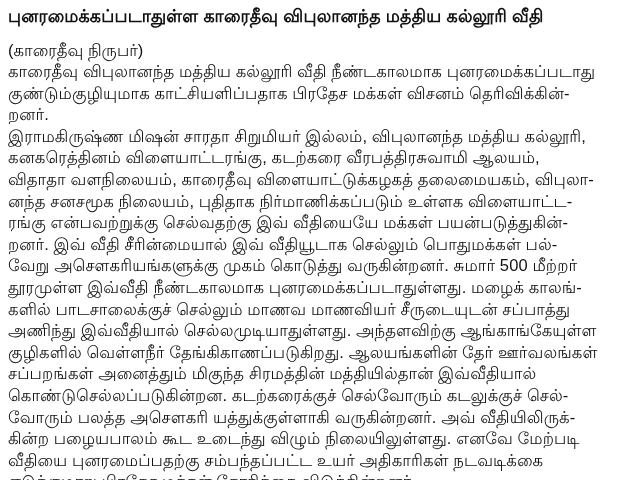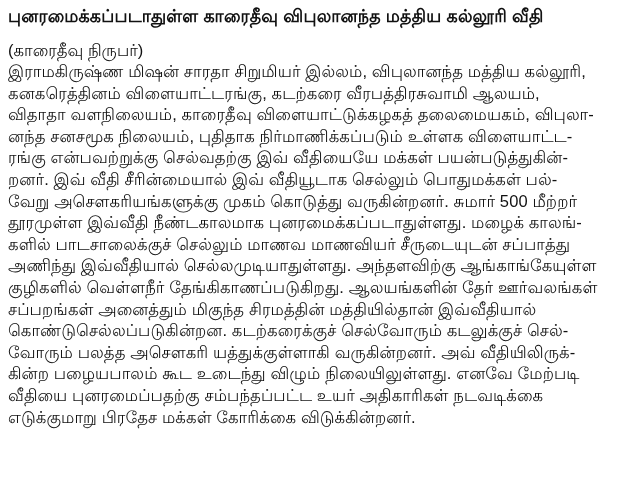--- a/index.html
+++ b/index.html
@@ -40,20 +40,23 @@
     white-space: pre-line;   
     letter-spacing: 0.1px;
   }
 </style>
 </head>
 <body>
 
 <div class="page">
   <div class="headline">புனரமைக்கப்படாதுள்ள காரைதீவு விபுலானந்த மத்திய கல்லூரி வீதி</div>
   <div class="byline">(காரைதீவு நிருபர்)</div>
+  <div class="para">காரைதீவு விபுலானந்த மத்திய கல்லூரி வீதி நீண்டகாலமாக புனரமைக்கப்படாது
+குண்டும்குழியுமாக காட்சியளிப்பதாக பிரதேச மக்கள் விசனம் தெரிவிக்கின்-
+றனர்.</div>
   <div class="para">இராமகிருஷ்ண மிஷன் சாரதா சிறுமியர் இல்லம், விபுலானந்த மத்திய கல்லூரி,
 கனகரெத்தினம் விளையாட்டரங்கு, கடற்கரை வீரபத்திரசுவாமி ஆலயம்,
 விதாதா வளநிலையம், காரைதீவு விளையாட்டுக்கழகத் தலைமையகம், விபுலா-
 னந்த சனசமூக நிலையம், புதிதாக நிர்மாணிக்கப்படும் உள்ளக விளையாட்ட-
 ரங்கு என்பவற்றுக்கு செல்வதற்கு இவ் வீதியையே மக்கள் பயன்படுத்துகின்-
 றனர். இவ் வீதி சீரின்மையால் இவ் வீதியூடாக செல்லும் பொதுமக்கள் பல்-
 வேறு அசௌகரியங்களுக்கு முகம் கொடுத்து வருகின்றனர். சுமார் 500 மீற்றர்
 தூரமுள்ள இவ்வீதி நீண்டகாலமாக புனரமைக்கப்படாதுள்ளது. மழைக் காலங்-
 களில் பாடசாலைக்குச் செல்லும் மாணவ மாணவியர் சீருடையுடன் சப்பாத்து
 அணிந்து இவ்வீதியால் செல்லமுடியாதுள்ளது. அந்தளவிற்கு ஆங்காங்கேயுள்ள

